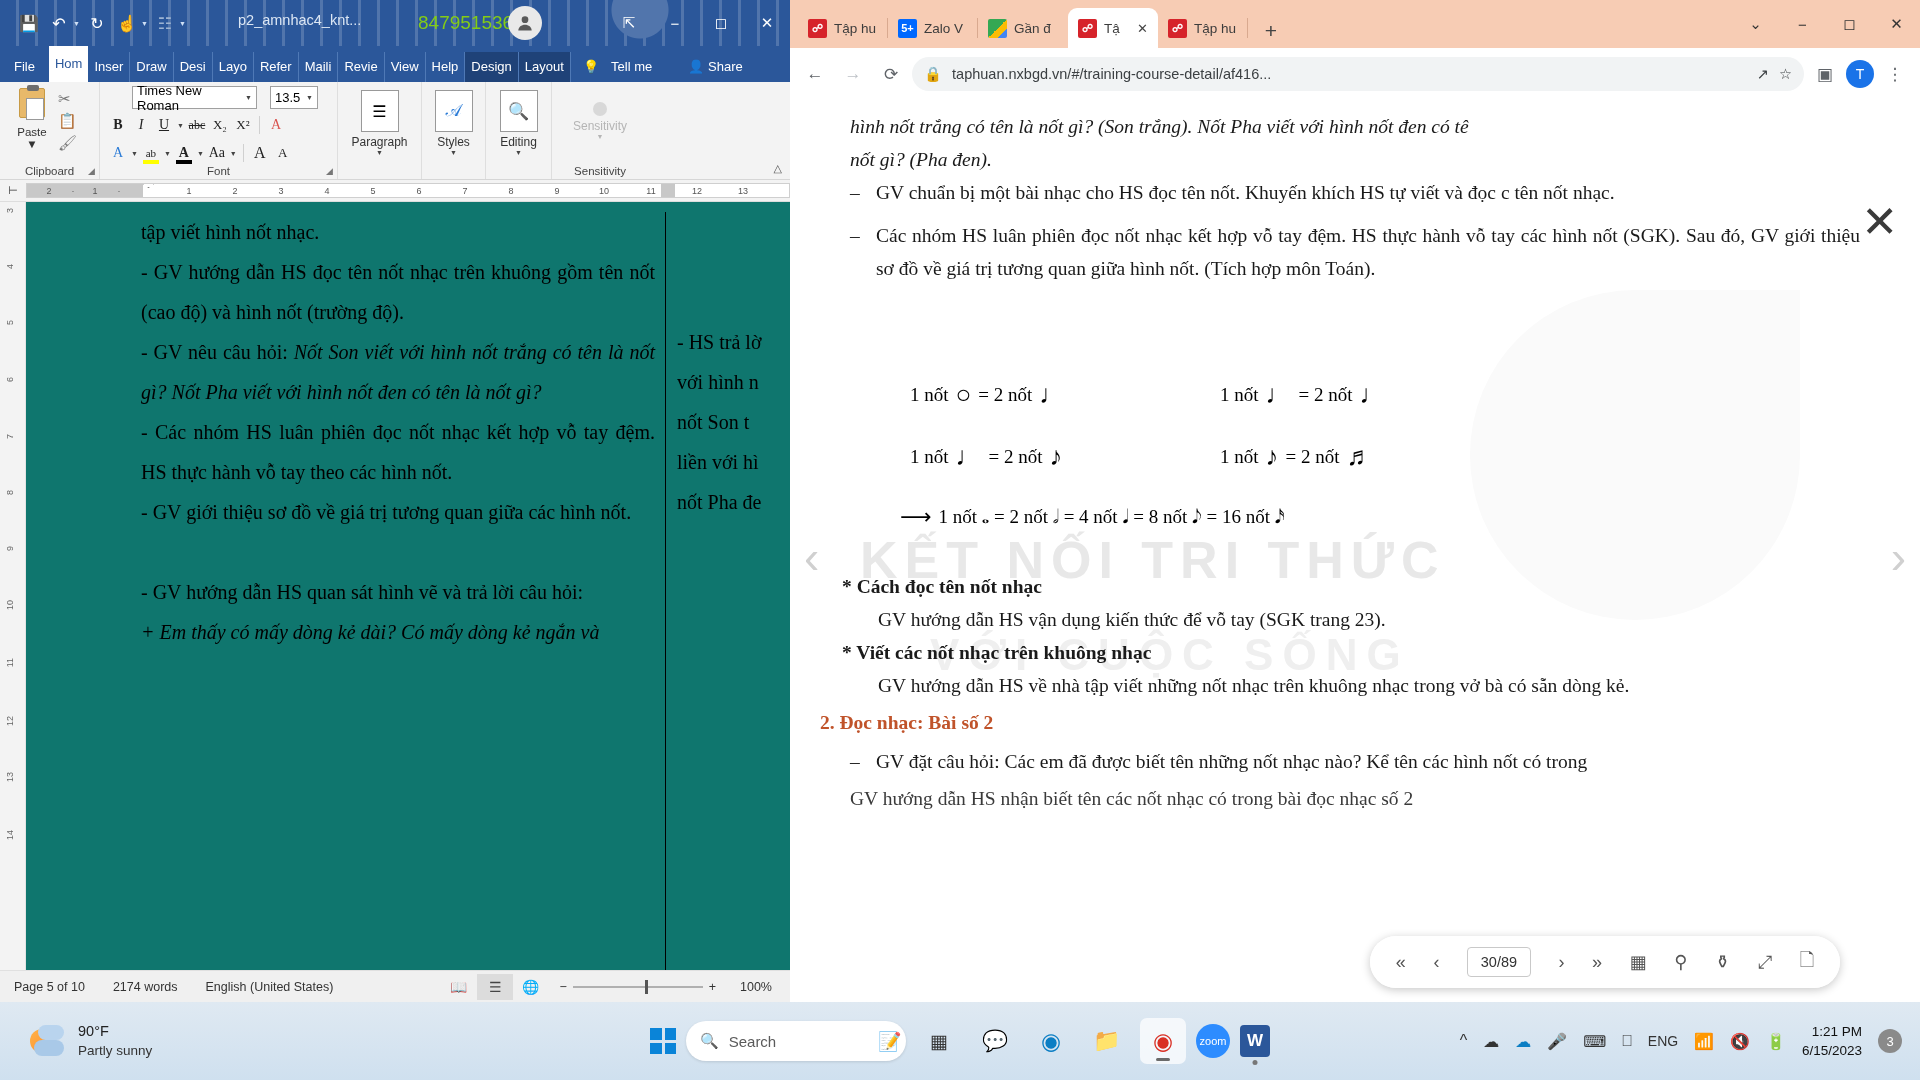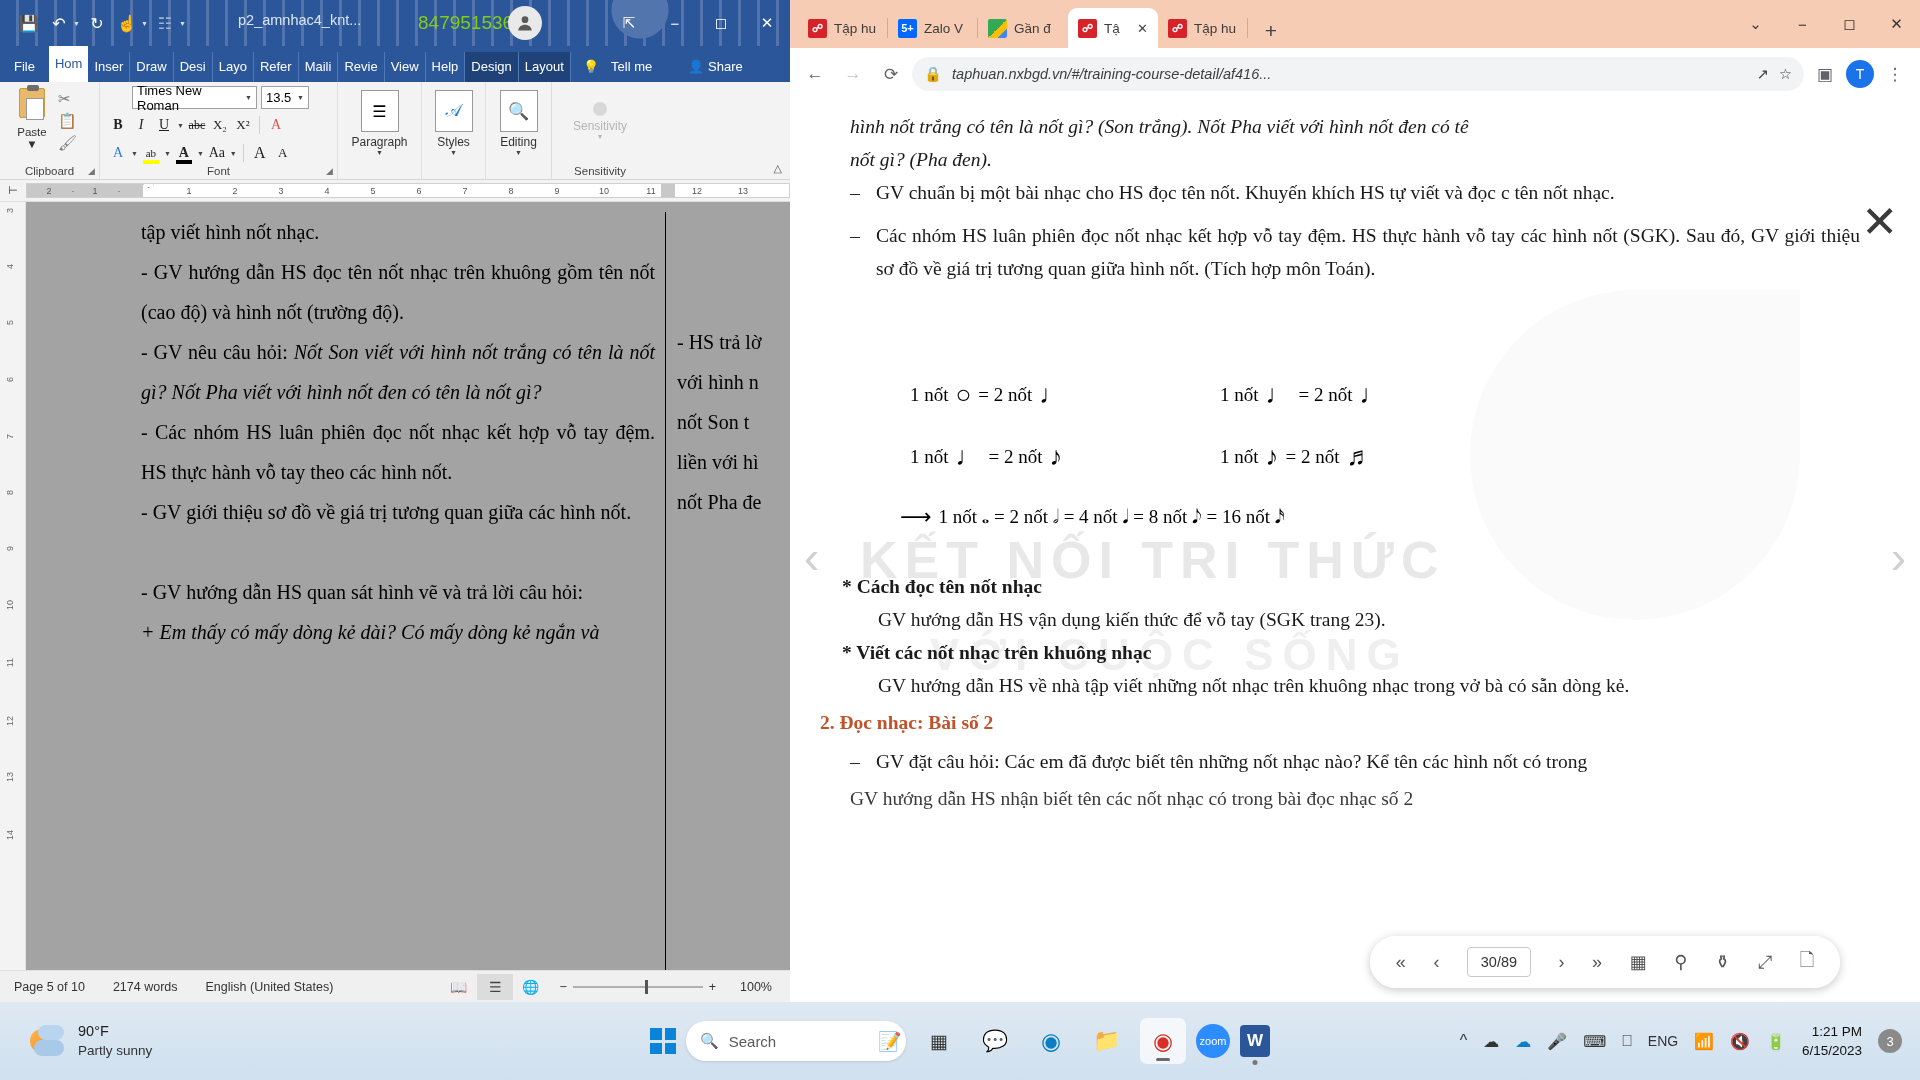--- a/index.html
+++ b/index.html
@@ -63,21 +63,21 @@
   .paste-ico { width:34px; height:40px; position:relative; }
   .ico-clipboard { position:absolute; left:4px; top:2px; width:26px;height:30px;
      background:#e8b96a; border:1px solid #c79a45; border-radius:2px;}
   .ico-clipboard:before{content:"";position:absolute;left:7px;top:-4px;width:12px;
      height:6px;background:#6e6e6e;border-radius:2px;}
   .ico-page { position:absolute; left:11px; top:12px; width:18px;height:22px;
      background:#fff;border:1px solid #999;}
   .clip-small { display:flex; flex-direction:column; gap:3px; padding-top:4px;}
   .clip-small span{ font-size:15px; color:#777; height:19px;}
 
-  .font-row1 { display:flex; gap:4px; align-items:center;padding-left:24px; }
+  .font-row1 { display:flex; gap:13px; align-items:center;padding-left:24px; }
   .fname { width:125px; height:23px; border:1px solid #a0a0a0; background:#fff;
      font-size:13px; padding:2px 4px; display:flex; align-items:center;
      justify-content:space-between; }
   .fsize { width:48px; height:23px; border:1px solid #a0a0a0; background:#fff;
      font-size:13px; padding:2px 4px; display:flex; align-items:center;
      justify-content:space-between;}
   .dd { font-size:7px; color:#444;}
   .font-row2, .font-row3 { display:flex; align-items:center; gap:3px;
      margin-top:4px; height:24px; }
   .fb { min-width:20px; height:22px; display:flex; align-items:center;
@@ -111,21 +111,21 @@
   .indent-top { position:absolute; left:116px; top:-5px; width:11px;height:9px;
      background:#fff;border:1px solid #666;
      clip-path:polygon(0 0,100% 0,100% 55%,50% 100%,0 55%); z-index:5;}
 
   
   .doc-area { position:relative; height:770px; background:#fff; display:flex; }
   .vruler { width:26px; background:#f3f3f3; position:relative;
       border-right:1px solid #e3e3e3;}
   .vnum { position:absolute; left:5px; font-size:9px; color:#666;
       writing-mode:vertical-rl; transform:rotate(180deg); }
-  .page { position:relative; flex:1; background:#a3a3a3; overflow:hidden;}
+  .page { position:relative; flex:1; background:#0f766e; overflow:hidden;}
   .tbl { position:absolute; left:104px; top:10px; width:640px;
       border-left:1px solid #000; }
   .tbl-col-div { position:absolute; left:534px; top:0; width:1px; height:760px;
       background:#000;}
   .ptext { font-family:"Liberation Serif", serif; font-size:20px;
       color:#000; line-height:40px; }
   .col1 { position:absolute; left:10px; top:0; width:520px; padding-right:6px;
       text-align:justify;}
   .col2 { position:absolute; left:546px; top:110px; width:240px; }
   .col1 p, .col2 p { margin-bottom:0; }
@@ -169,21 +169,21 @@
   .ch-wctl div { width:47px;height:48px;display:flex;align-items:center;
       justify-content:center;font-size:15px;color:#333;}
 
   .ch-toolbar { height:52px; background:#fff; display:flex; align-items:center;
       padding:0 8px; gap:4px; }
   .ch-ico { width:34px;height:34px;border-radius:50%; display:flex;
       align-items:center;justify-content:center;font-size:17px;color:#5f6368;}
   .omni { flex:1; height:34px; background:#f1f3f4; border-radius:17px;
       display:flex; align-items:center; padding:0 12px; gap:10px;
       font-size:14.5px; color:#3c4043;}
-  .omni .url { flex:1; overflow:hidden; white-space:nowrap;font-style:italic;}
+  .omni .url { flex:1; overflow:hidden; white-space:nowrap;}
   .ch-avatar { width:28px;height:28px;border-radius:50%;background:#1a73e8;
       color:#fff;display:flex;align-items:center;justify-content:center;
       font-size:14px;}
 
   .pdfview { position:relative; height:902px; background:#fff; overflow:hidden;}
   .pdf-page { position:absolute; left:60px; top:-10px; width:1010px;
       font-family:"Liberation Serif", serif; font-size:19.5px; color:#1a1a1a;
       line-height:33px; }
   .wm { position:absolute; left:70px; top:430px; font-size:52px;
       color:#e8e8e8; letter-spacing:7px; font-weight:bold;

